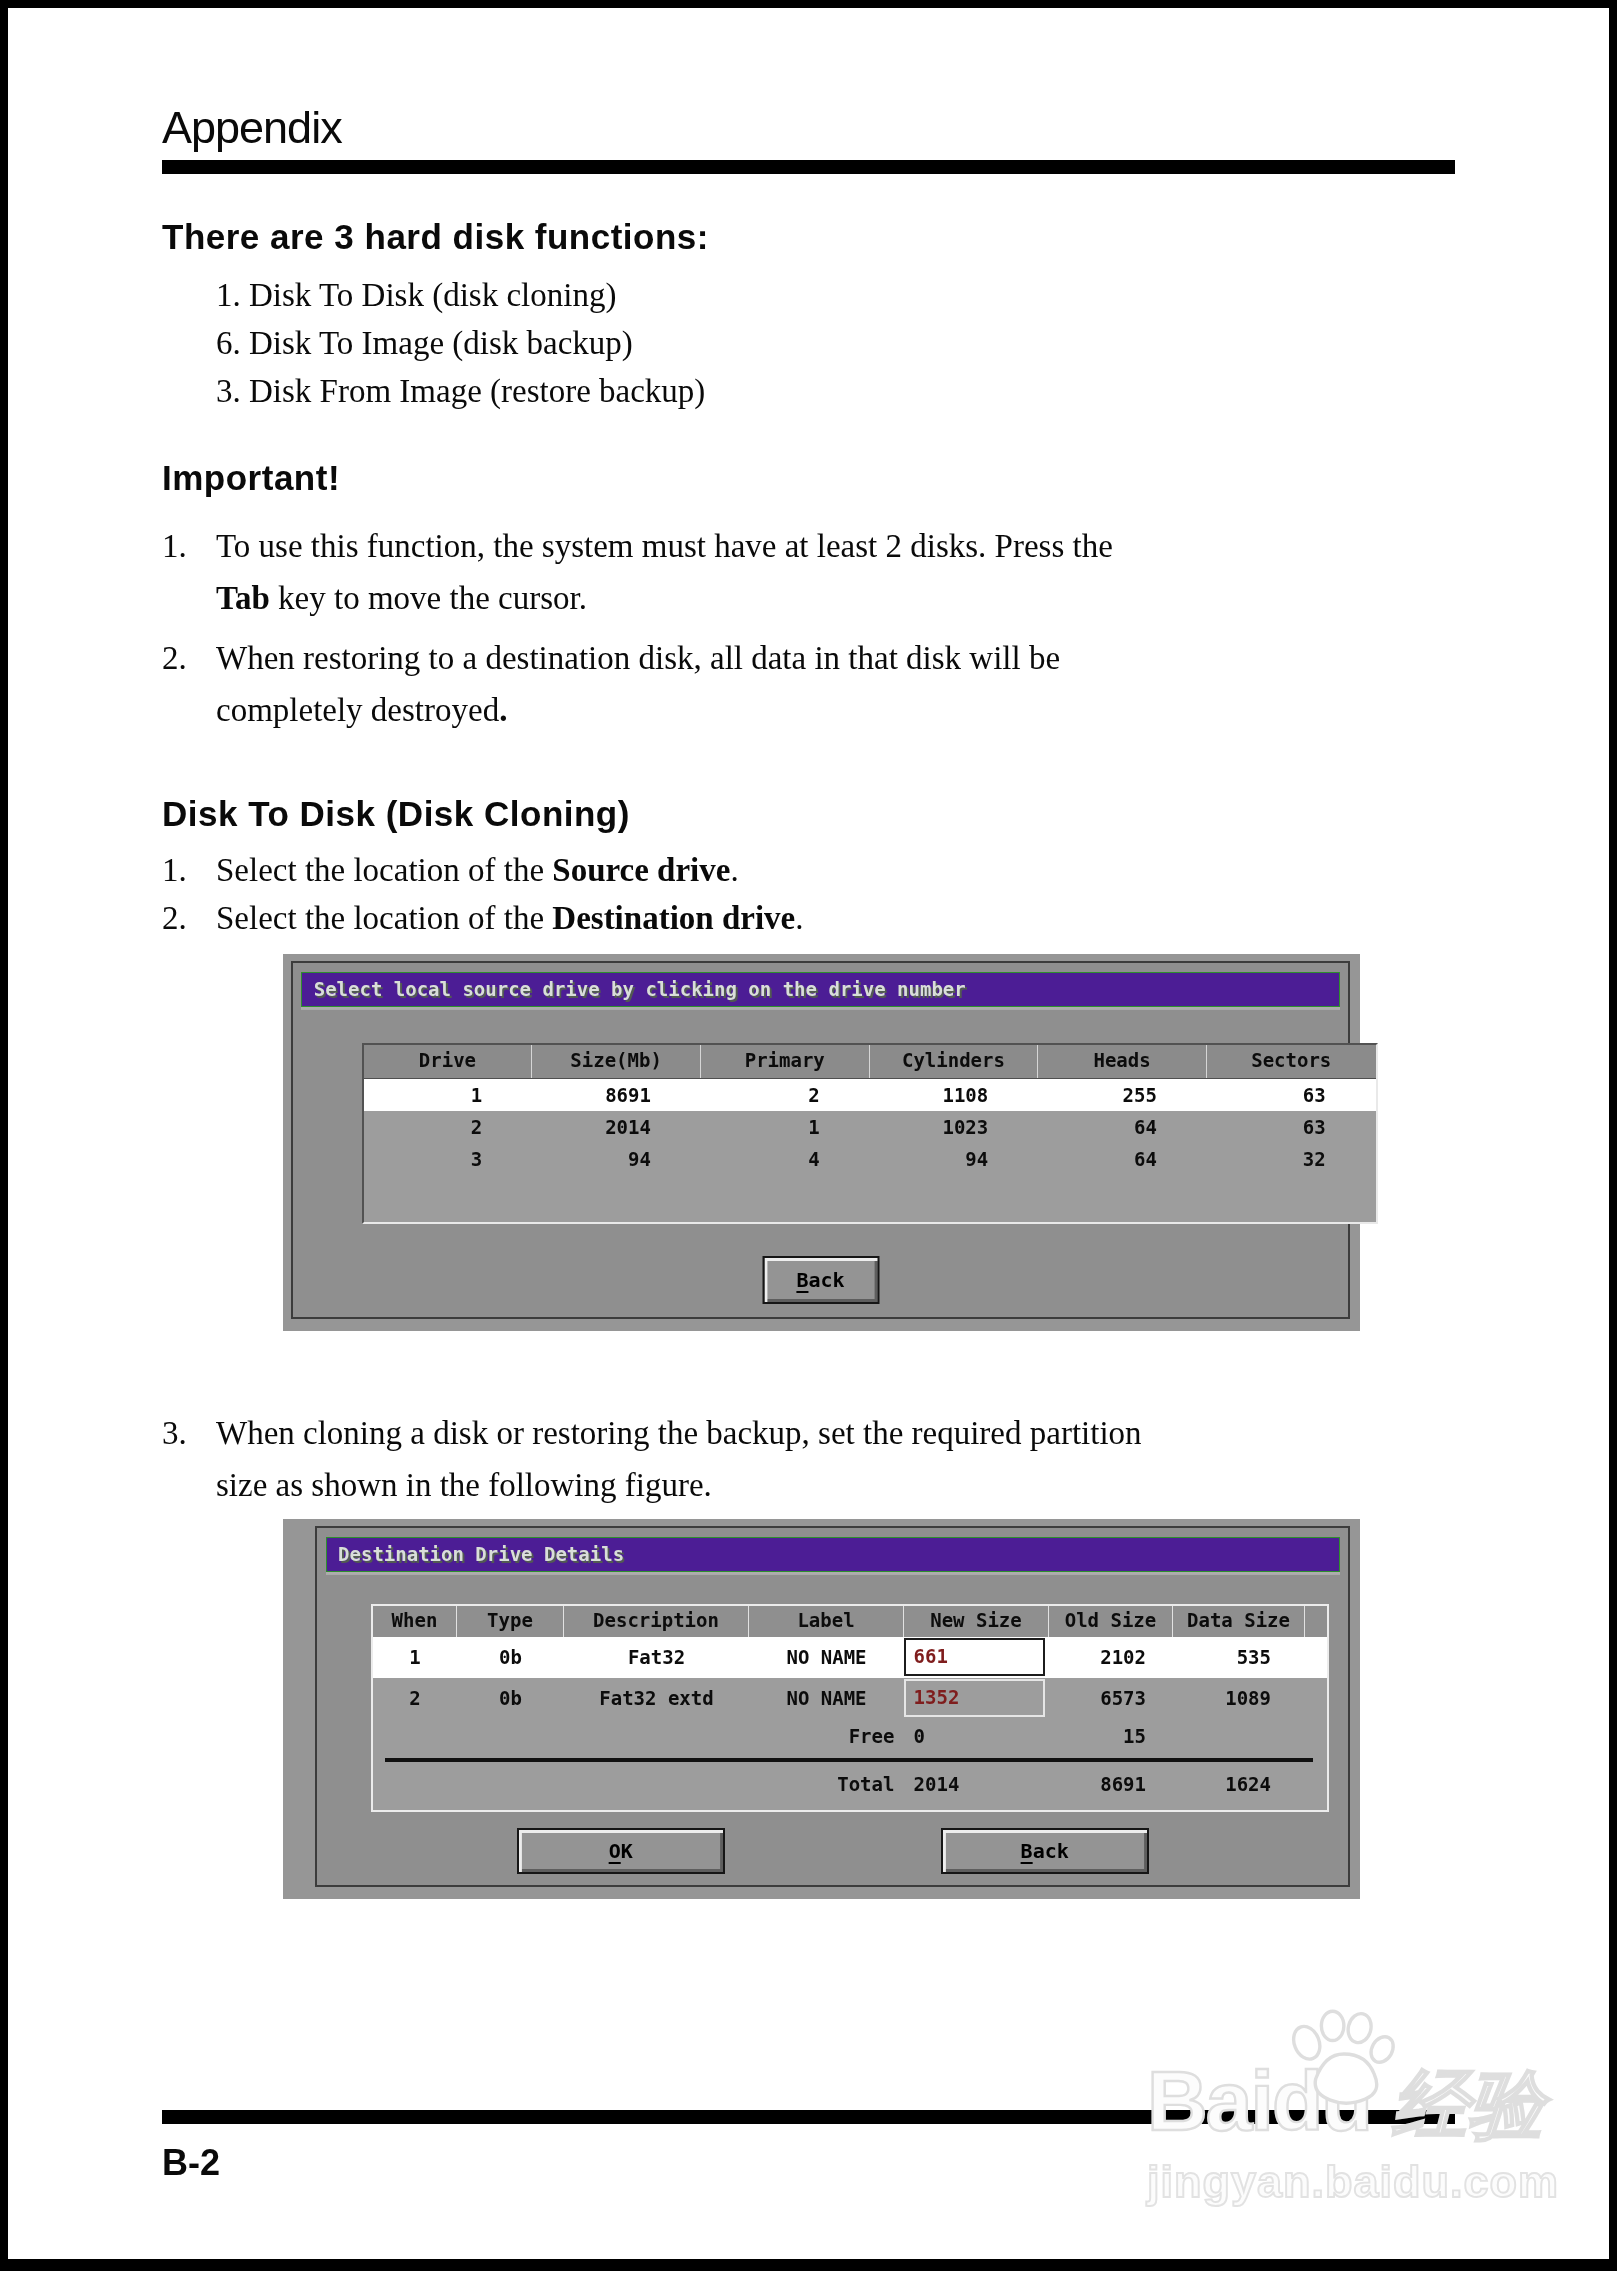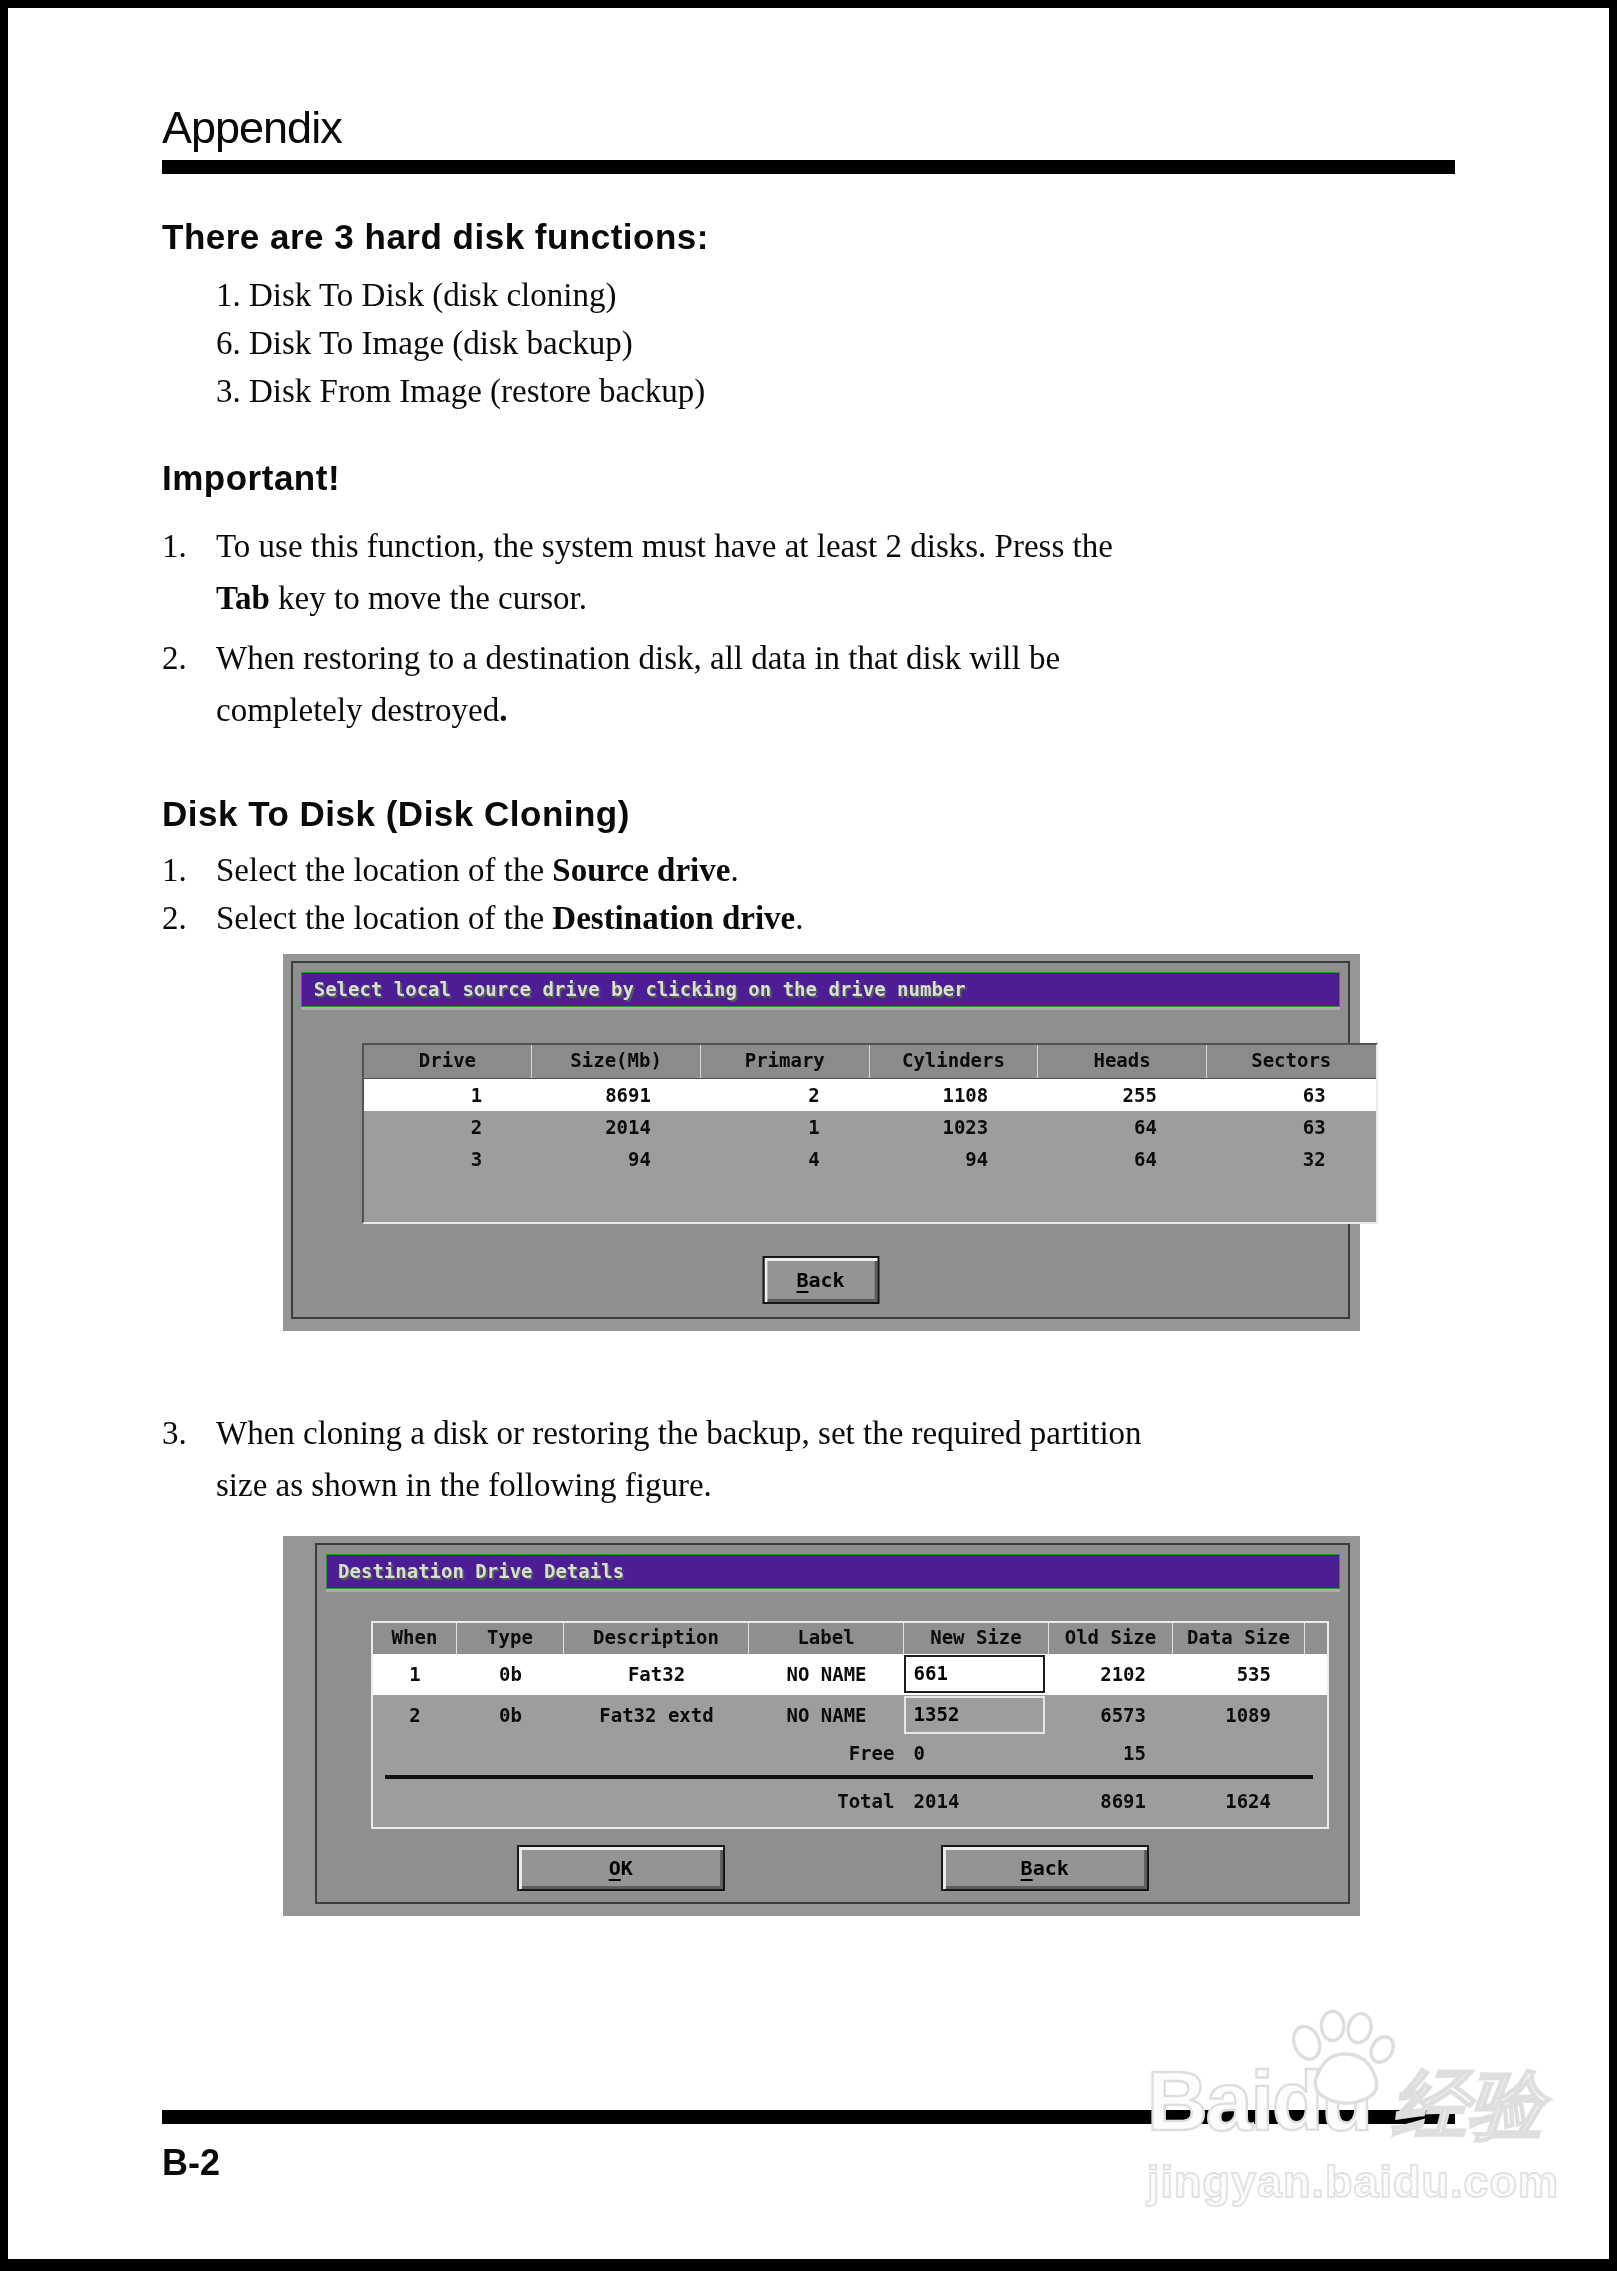--- a/index.html
+++ b/index.html
@@ -22,21 +22,21 @@
   .hang{display:flex;margin-left:154px;font-size:33px;line-height:53px;}
   .hang .num{width:54px;flex:none;}
   .hang .body{width:1243px;}
   .mt24{margin-top:23px}.mt8{margin-top:7.6px}.mt62{margin-top:59px}.mt14{margin-top:13.4px}.mt80{margin-top:76px}
   .hang2{line-height:48px;}
   .hang3 .body{line-height:52px;}
   b{font-weight:bold;}
   
   .shot{margin-left:275px;width:1077px;box-sizing:border-box;background:#969696;padding:7.6px 9.6px 11.5px 7.6px;}
   .shot1{margin-top:11.5px;}
-  .shot2{margin-top:25px;padding-left:32px;}
+  .shot2{margin-top:8px;padding-left:32px;}
   .win{position:relative;border:2.9px solid #3c3c3c;background:#8f8f8f;box-sizing:border-box;
        font-family:"DejaVu Sans Mono",monospace;font-weight:bold;color:#0c0c0c;}
   .win1{height:358px;}
   .win2{height:361px;}
   .titlebar{position:absolute;top:8.6px;left:8.6px;right:8.6px;height:35px;background:#4c1d95;
             border:1.9px solid #2e8f2e;box-sizing:border-box;box-shadow:0 2.9px 0 #adadad;
             color:#d9ded9;text-shadow:1.9px 1.9px 0 #525a52;font-size:19px;line-height:32px;padding-left:11.5px;
             white-space:nowrap;overflow:hidden;}
   
   .t1{position:absolute;left:69px;top:80px;width:1016px;height:181px;box-sizing:border-box;
@@ -69,21 +69,21 @@
   .t2 .r2{height:41px;}
   .t2 .rfree{height:34px;}
   .t2 .rtotal{height:38px;}
   .t2 .c{line-height:40px;text-align:center;overflow:hidden;}
   .t2 .rfree .c,.t2 .rtotal .c{line-height:34px;}
   .t2 .c.lab-r{text-align:right;padding-right:9.6px;}
   .t2 .c.num-l{text-align:left;padding-left:9.6px;}
   .t2 .c.num-r{text-align:right;padding-right:27px;}
   .t2 .c.num-r2{text-align:right;padding-right:34px;}
   .inpbox{box-sizing:border-box;width:141px;height:38px;margin-top:1px;border:2.9px solid #1c1c1c;background:#fff;
-          text-align:left;padding-left:7.6px;line-height:32.5px;font-family:inherit;font-weight:bold;font-size:19px;color:#000000;}
+          text-align:left;padding-left:7.6px;line-height:32.5px;font-family:inherit;font-weight:bold;font-size:19px;color:#7f1d1d;}
   .inpbox.lt{border-color:#e6e6e6;background:transparent;}
   .divline{grid-column:1 / -1;height:13.4px;padding:4.8px 11.5px 0 11.5px;box-sizing:border-box;}
   .divline .bar{height:3.8px;background:#111;}
   
   .rule2{position:absolute;left:154px;top:2102px;width:1293px;height:14.3px;background:#000;z-index:1;}
   .pageno{position:absolute;left:154px;top:2134px;font-family:"Liberation Sans",sans-serif;font-weight:bold;font-size:36px;z-index:1;}
   .wm{position:absolute;left:1139px;top:2051px;width:401px;z-index:3;
       font-family:"Liberation Sans",sans-serif;font-weight:bold;color:#fcfcfc;
       -webkit-text-stroke:2.4px #dedede;text-shadow:0 0 1px #e6e6e6;}
   .wm-row{display:flex;align-items:flex-end;position:relative;line-height:1;}

